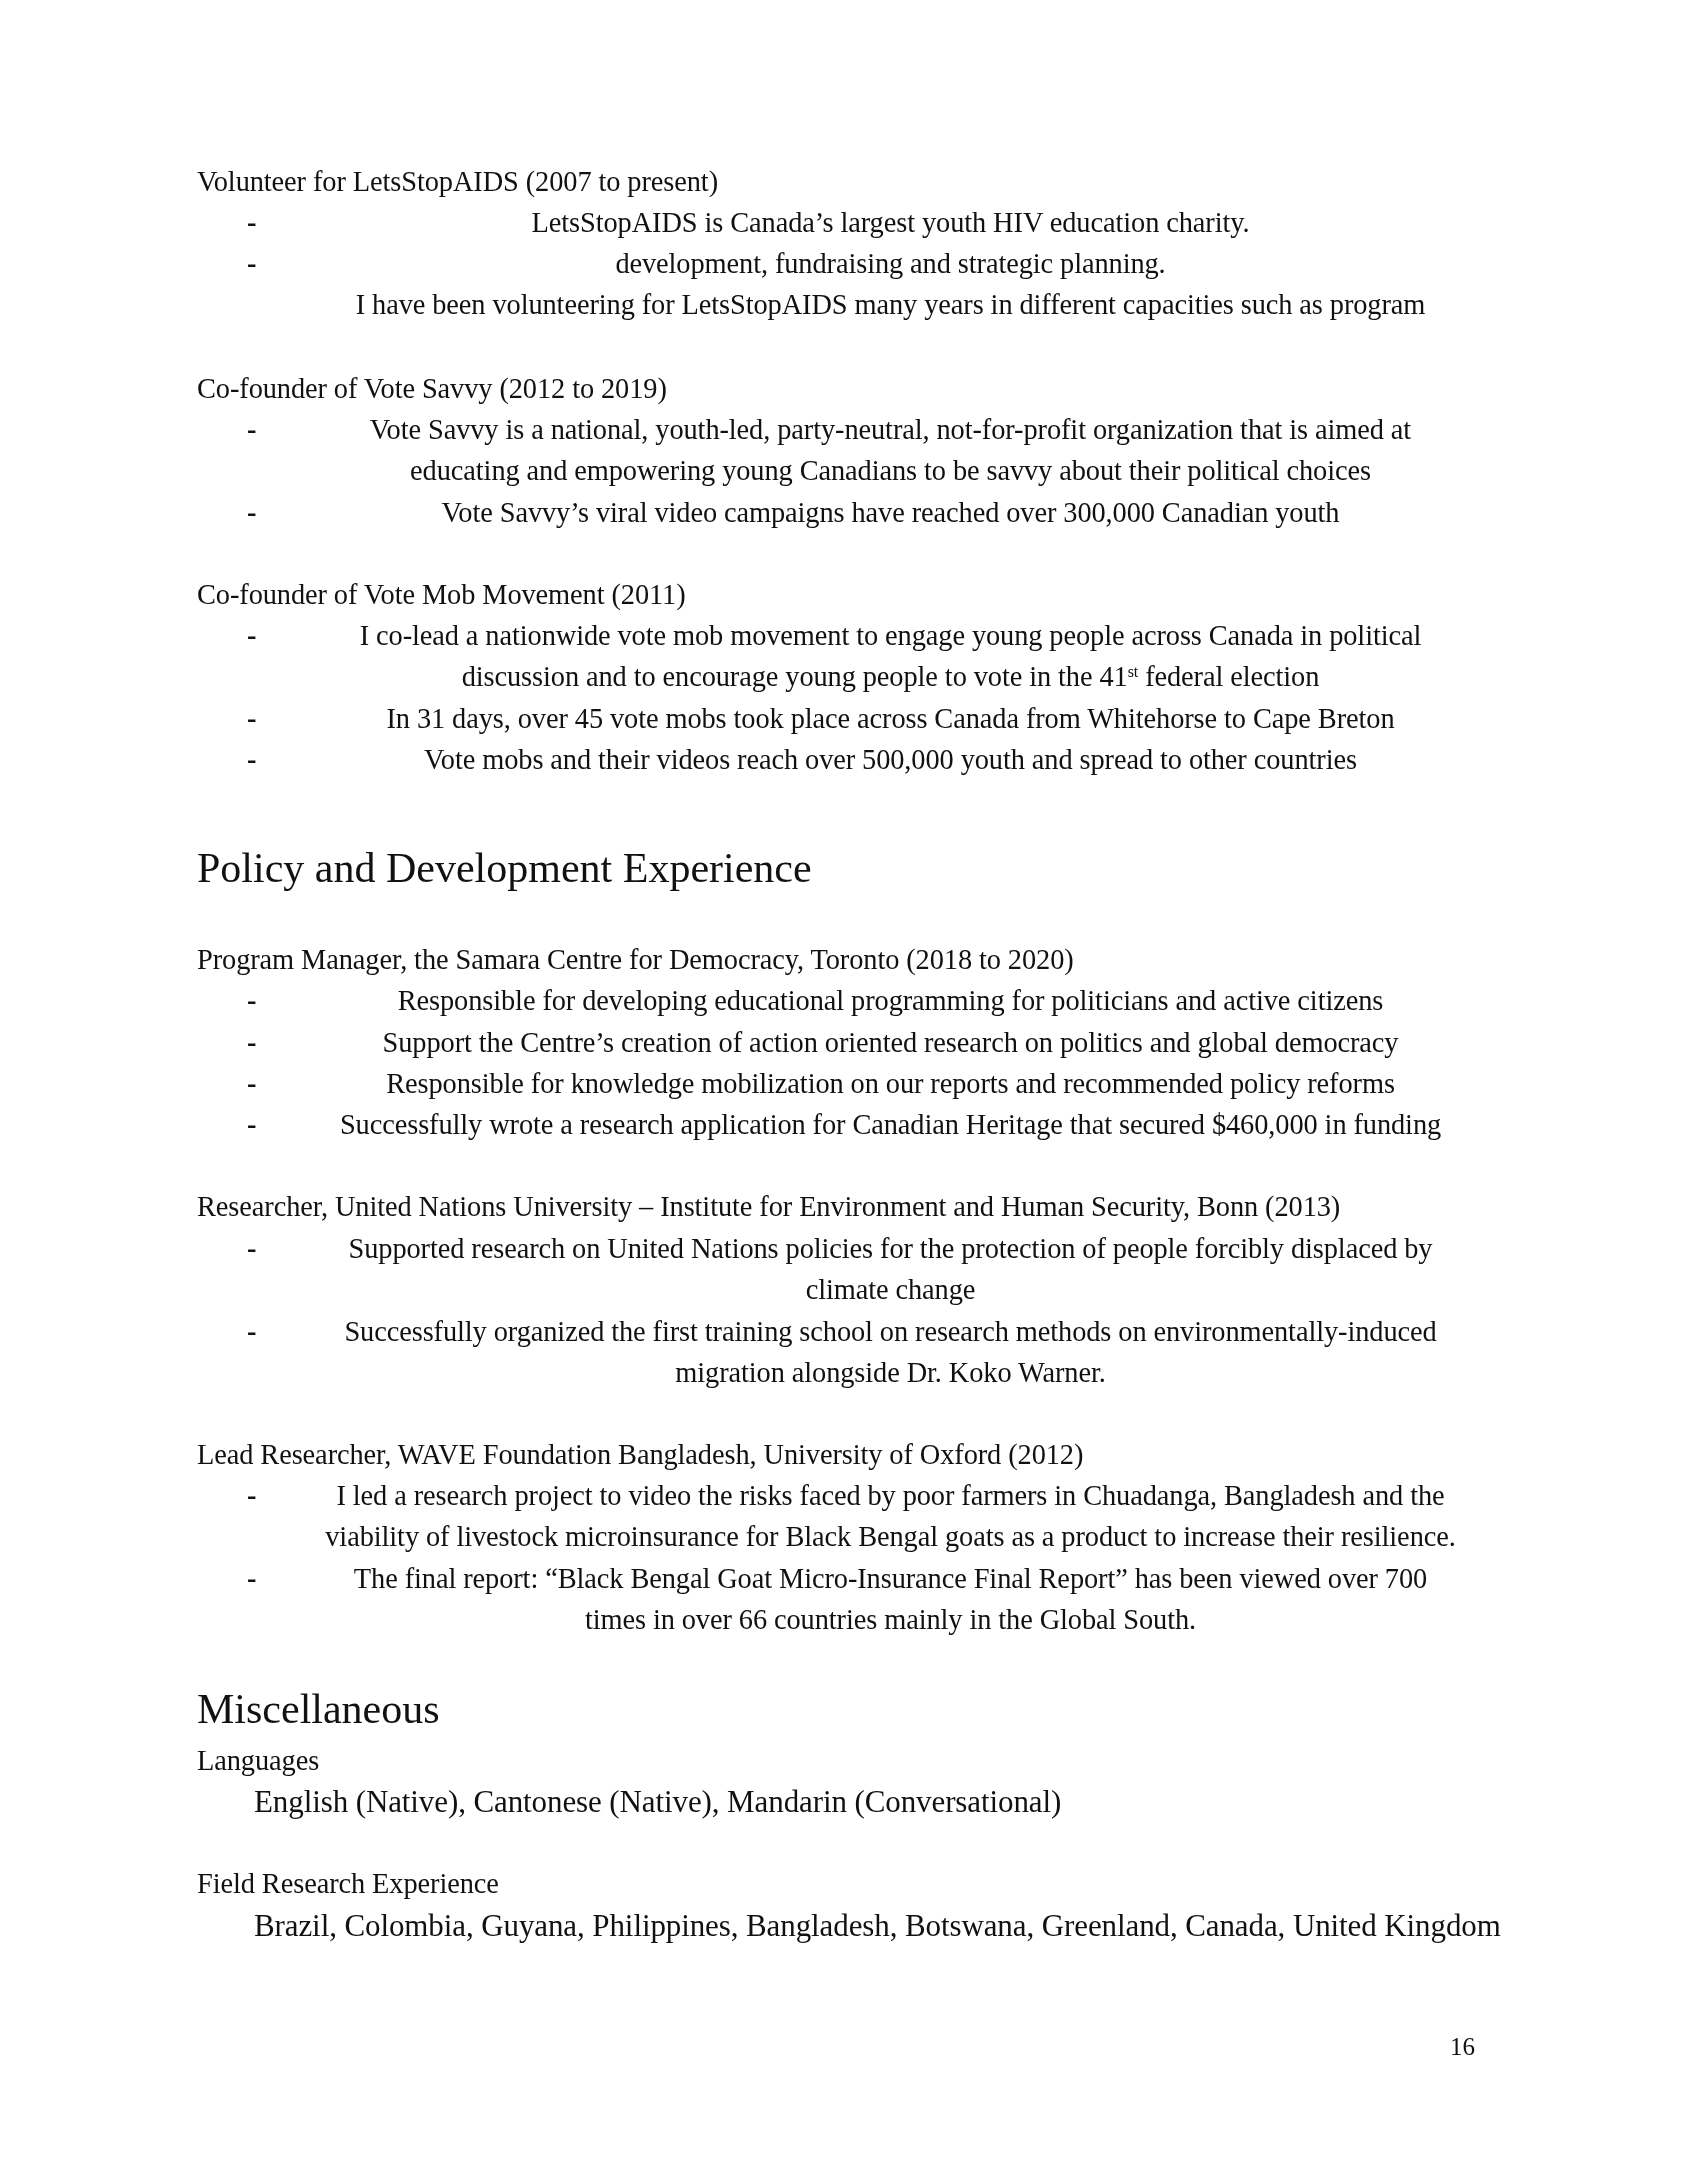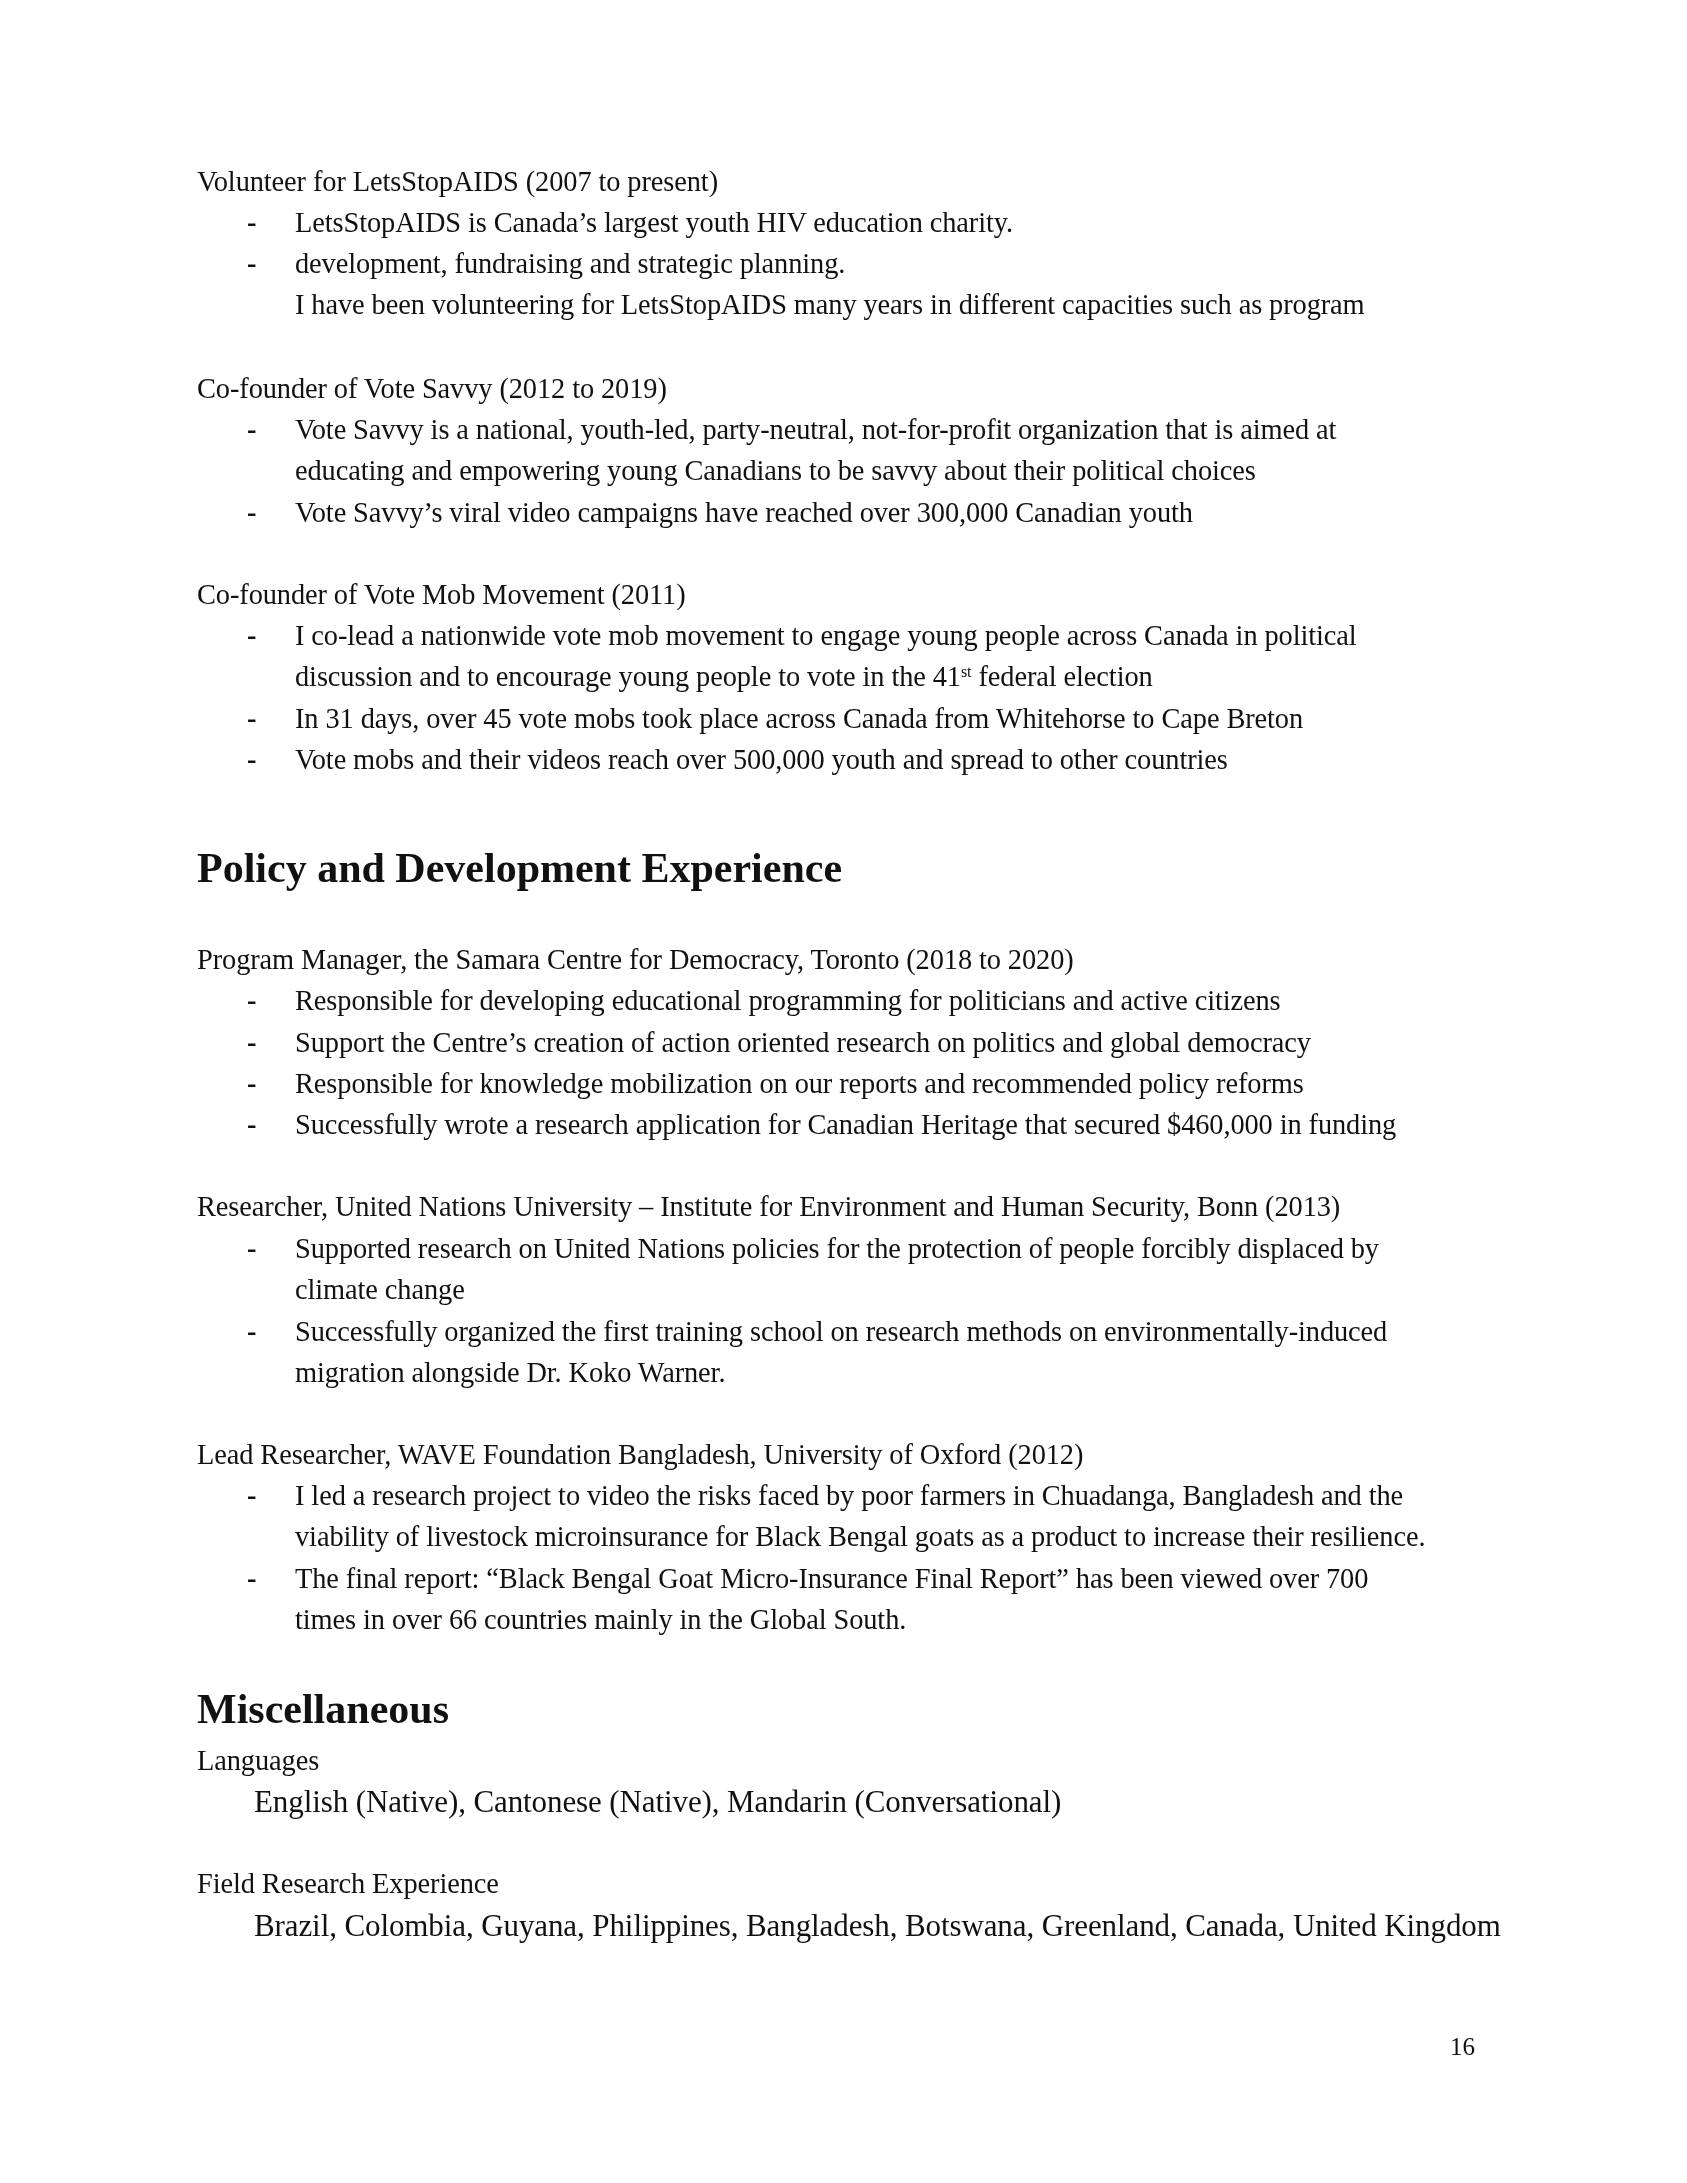--- a/index.html
+++ b/index.html
@@ -13,36 +13,37 @@
       position: relative;
       overflow: hidden;
       color: #111111;
       font-family: "Liberation Serif", "DejaVu Serif", serif;
     }
     .page {
       position: absolute;
       left: 0; top: 0;
       width: 1687px;
       height: 2183px;
+      text-align: center;
     }
     .entry-title {
       position: absolute;
       left: 197px;
       font-size: 28.4px;
       line-height: 41px;
       white-space: nowrap;
       letter-spacing: -0.1px;
     }
     .section-heading {
       position: absolute;
       left: 197px;
       font-size: 42px;
       line-height: 53px;
       white-space: nowrap;
-      font-weight: bold;
+      font-weight: normal;
       margin: 0;
     }
     .bullet {
       position: absolute;
       left: 197px;
       width: 1297px;
     }
     .bullet .dash {
       position: absolute;
       left: 50px;

